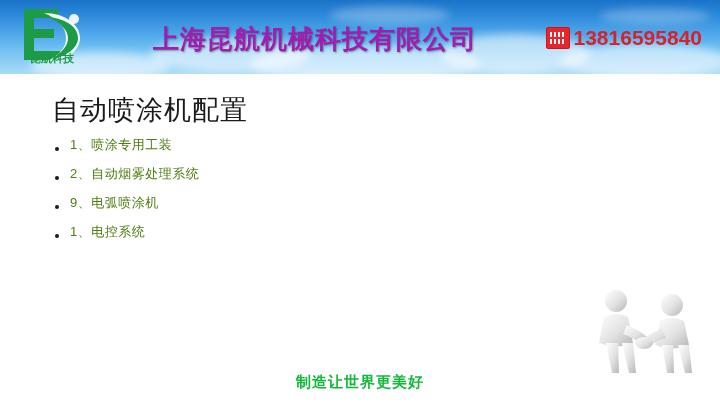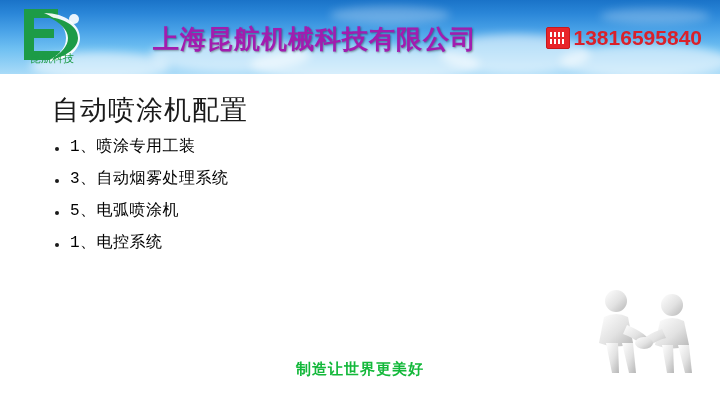--- a/index.html
+++ b/index.html
@@ -51,21 +51,21 @@
     top: 5px;
     width: 86px;
     height: 66px;
     z-index: 5;
   }
   .logo-text {
     position: absolute;
     left: 16px;
     top: 46px;
     font-size: 11px;
-    font-weight: normal;
+    font-weight: bold;
     color: #1d9b47;
     letter-spacing: 0px;
     white-space: nowrap;
   }
 
   
   .company-title {
     position: absolute;
     left: 0;
     top: 22px;
@@ -145,43 +145,42 @@
   .bullets {
     position: absolute;
     left: 52px;
     top: 62px;
     margin: 0;
     padding: 0;
     list-style: none;
   }
   .bullets li {
     position: relative;
-    font-size: 16px;
-    color: #000000;
+    font-size: 13px;
+    color: #4d7c0f;
     padding-left: 18px;
     margin-bottom: 11px;
     letter-spacing: 0.5px;
-    font-family: Liberation Mono, monospace;
   }
   .bullets li::before {
     content: "";
     position: absolute;
     left: 3px;
     top: 11px;
     width: 4px;
     height: 4px;
     border-radius: 50%;
     background: #1a1a1a;
   }
 
   
   .slogan {
     position: absolute;
     left: 0;
-    bottom: 26px;
+    bottom: 13px;
     width: 720px;
     text-align: center;
     font-size: 15px;
     font-weight: bold;
     color: #13b83a;
     letter-spacing: 1px;
   }
 
   
   .figures {
@@ -222,22 +221,22 @@
   <div class="phone-wrap">
     <div class="phone-icon"></div>
     <div class="phone-number">13816595840</div>
   </div>
 
   <div class="body-area">
     <div class="slide-title">自动喷涂机配置</div>
 
     <ul class="bullets">
       <li>1、喷涂专用工装</li>
-      <li>3、自动烟雾处理系统</li>
-      <li>5、电弧喷涂机</li>
+      <li>2、自动烟雾处理系统</li>
+      <li>9、电弧喷涂机</li>
       <li>1、电控系统</li>
     </ul>
 
     <div class="figures">
       <svg width="120" height="90" viewBox="0 0 120 90">
         <defs>
           <linearGradient id="gfig" x1="0" y1="0" x2="1" y2="1">
             <stop offset="0%" stop-color="#ffffff"></stop>
             <stop offset="55%" stop-color="#e2e2e2"></stop>
             <stop offset="100%" stop-color="#b6b6b6"></stop>

